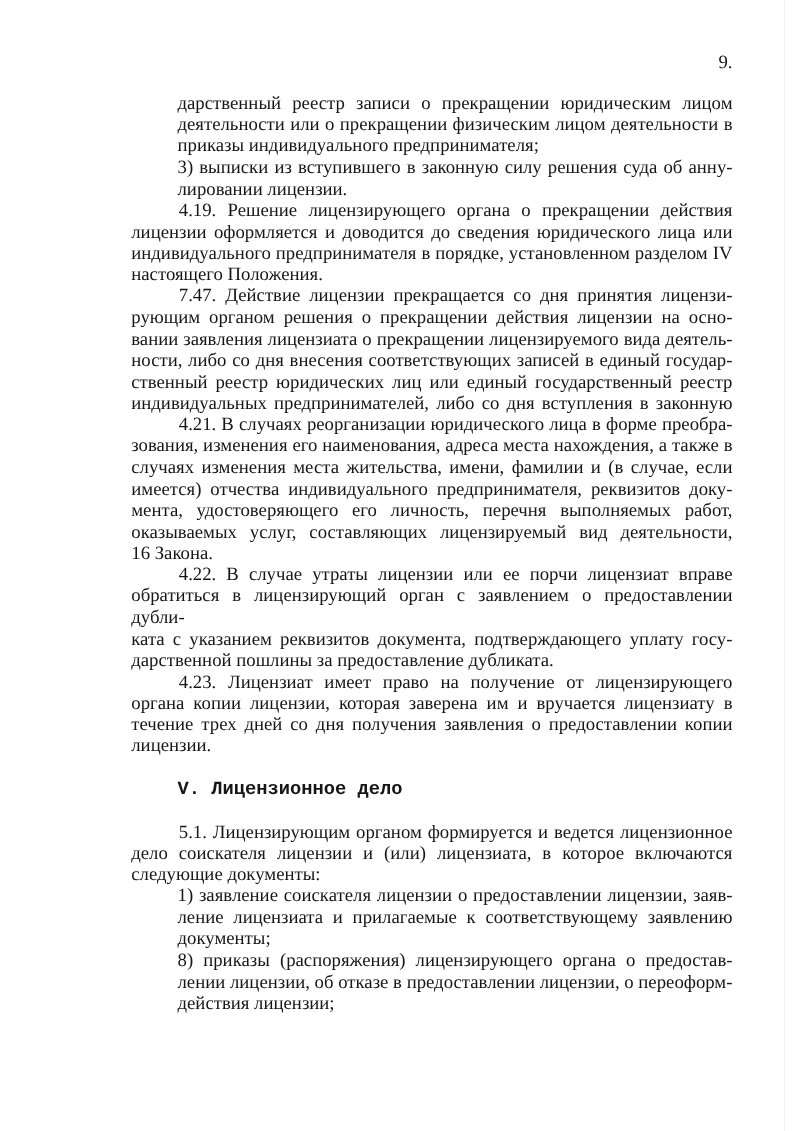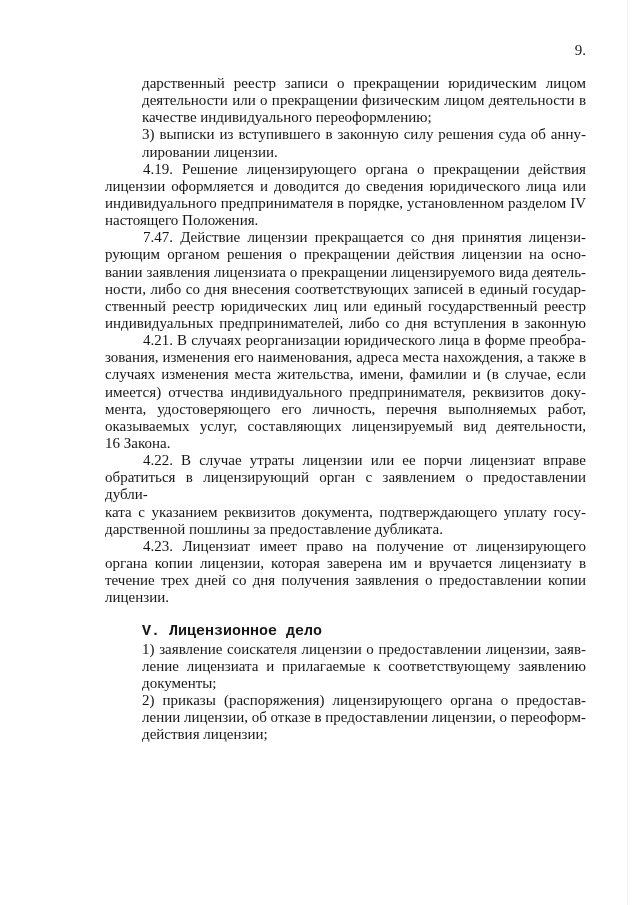--- a/index.html
+++ b/index.html
@@ -58,21 +58,21 @@
 <div class="page">
   <div class="scan-edge"></div>
 
   <div class="pagenum">9.</div>
 
   <div class="body">
 
     <div class="item">
       <div class="ln" style="">дарственный реестр записи о прекращении юридическим лицом</div>
       <div class="ln" style="">деятельности или о прекращении физическим лицом деятельности в</div>
-      <div class="ln last" style="">качестве индивидуального переоформлению;</div>
+      <div class="ln last" style="">приказы индивидуального предпринимателя;</div>
     </div>
 
     <div class="item">
       <div class="ln" style="">3) выписки из вступившего в законную силу решения суда об анну-</div>
       <div class="ln last" style="">лировании лицензии.</div>
     </div>
 
     <div class="para">
       <div class="ln" style="">4.19. Решение лицензирующего органа о прекращении действия</div>
       <div class="ln" style="">лицензии оформляется и доводится до сведения юридического лица или</div>
@@ -108,27 +108,32 @@
 
     <div class="para">
       <div class="ln" style="">4.23. Лицензиат имеет право на получение от лицензирующего</div>
       <div class="ln" style="">органа копии лицензии, которая заверена им и вручается лицензиату в</div>
       <div class="ln" style="">течение трех дней со дня получения заявления о предоставлении копии</div>
       <div class="ln last" style="">лицензии.</div>
     </div>
 
     <div class="heading">V. Лицензионное дело</div>
 
+    <div class="para after-heading">
+      <div class="ln" style="">5.1. Лицензирующим органом формируется и ведется лицензионное</div>
+      <div class="ln" style="">дело соискателя лицензии и (или) лицензиата, в которое включаются</div>
+      <div class="ln last" style="">следующие документы:</div>
+    </div>
 
     <div class="item">
       <div class="ln" style="">1) заявление соискателя лицензии о предоставлении лицензии, заяв-</div>
       <div class="ln" style="">ление лицензиата и прилагаемые к соответствующему заявлению</div>
       <div class="ln last" style="">документы;</div>
     </div>
 
     <div class="item">
-      <div class="ln" style="">2) приказы (распоряжения) лицензирующего органа о предостав-</div>
+      <div class="ln" style="">8) приказы (распоряжения) лицензирующего органа о предостав-</div>
       <div class="ln" style="">лении лицензии, об отказе в предоставлении лицензии, о переоформ-</div>
       <div class="ln last" style="">действия лицензии;</div>
     </div>
 
   </div>
 </div>
 
 </body></html>

